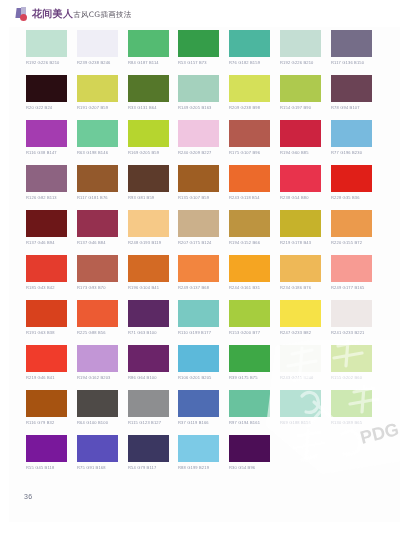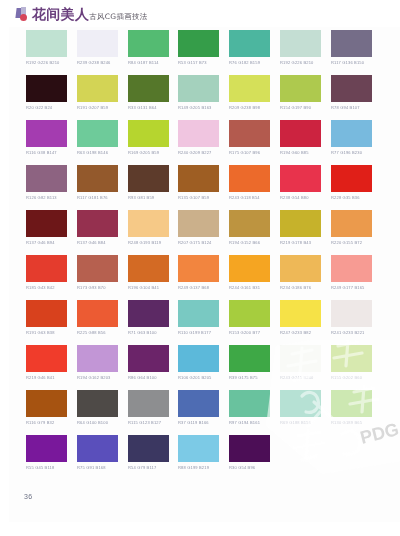--- a/index.html
+++ b/index.html
@@ -48,21 +48,21 @@
     background: #d6455a;
   }
   #title-cn {
     font-family: "DejaVu Sans", sans-serif;
     font-size: 8.5px;
     line-height: 1;
     color: #4b4156;
     letter-spacing: 0.3px;
     white-space: nowrap;
   }
-  #title-cn .t-big { color: #6a3f7d; font-weight: bold; font-size: 14px; margin-top: 17px; }
+  #title-cn .t-big { color: #6a3f7d; font-weight: bold; font-size: 10px; margin-top: 17px; }
   #title-cn .t-sm  { color: #5a5560; font-size: 7.5px; }
 
   
   #palette {
     position: absolute;
     left: 26px; top: 30px;
     width: 356px;
   }
   .swatch-row {
     display: flex;

